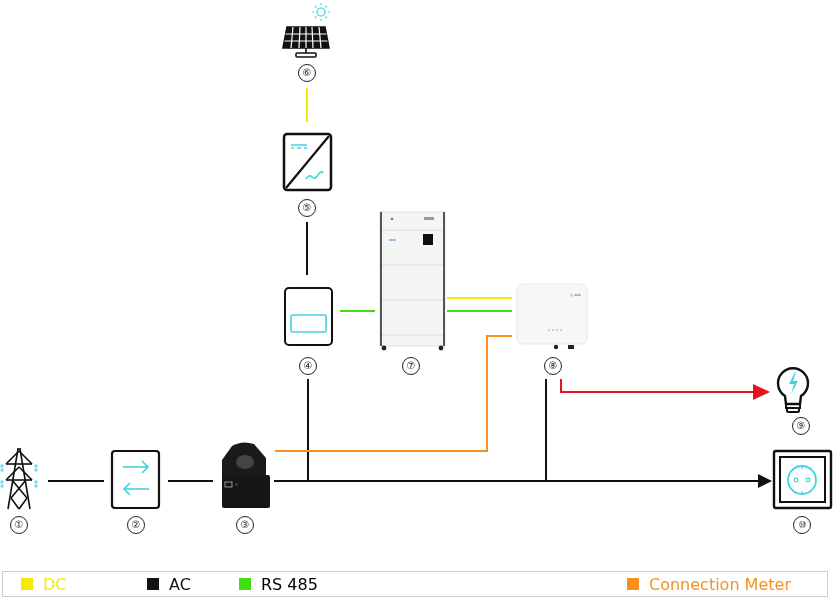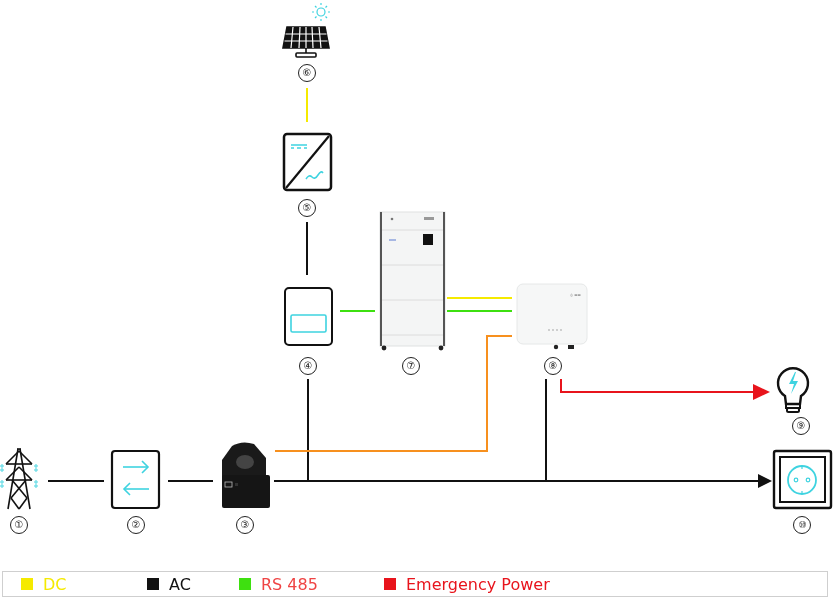--- a/index.html
+++ b/index.html
@@ -195,19 +195,19 @@
   <div class="leg-item" style="left:18px;">
     <span class="leg-sq" style="background:#f5ea00"></span>
     <span style="color:#f5ea00">DC</span>
   </div>
   <div class="leg-item" style="left:128px;margin-left:16px;">
     <span class="leg-sq" style="background:#111"></span>
     <span style="color:#111">AC</span>
   </div>
   <div class="leg-item" style="left:236px;">
     <span class="leg-sq" style="background:#3ee010"></span>
-    <span style="color:#ef4444">RS 485</span>
-  </div>
-  <div class="leg-item" style="left:381px;">
-    <span class="leg-sq" style="background:#e8141c"></span>
-    <span style="color:#e8141c">Emergency Power</span>
+    <span style="color:#000000">RS 485</span>
+  </div>
+  <div class="leg-item" style="left:624px;">
+    <span class="leg-sq" style="background:#f7901e"></span>
+    <span style="color:#f7901e">Connection Meter</span>
   </div>
 </div>
 
 </body></html>

